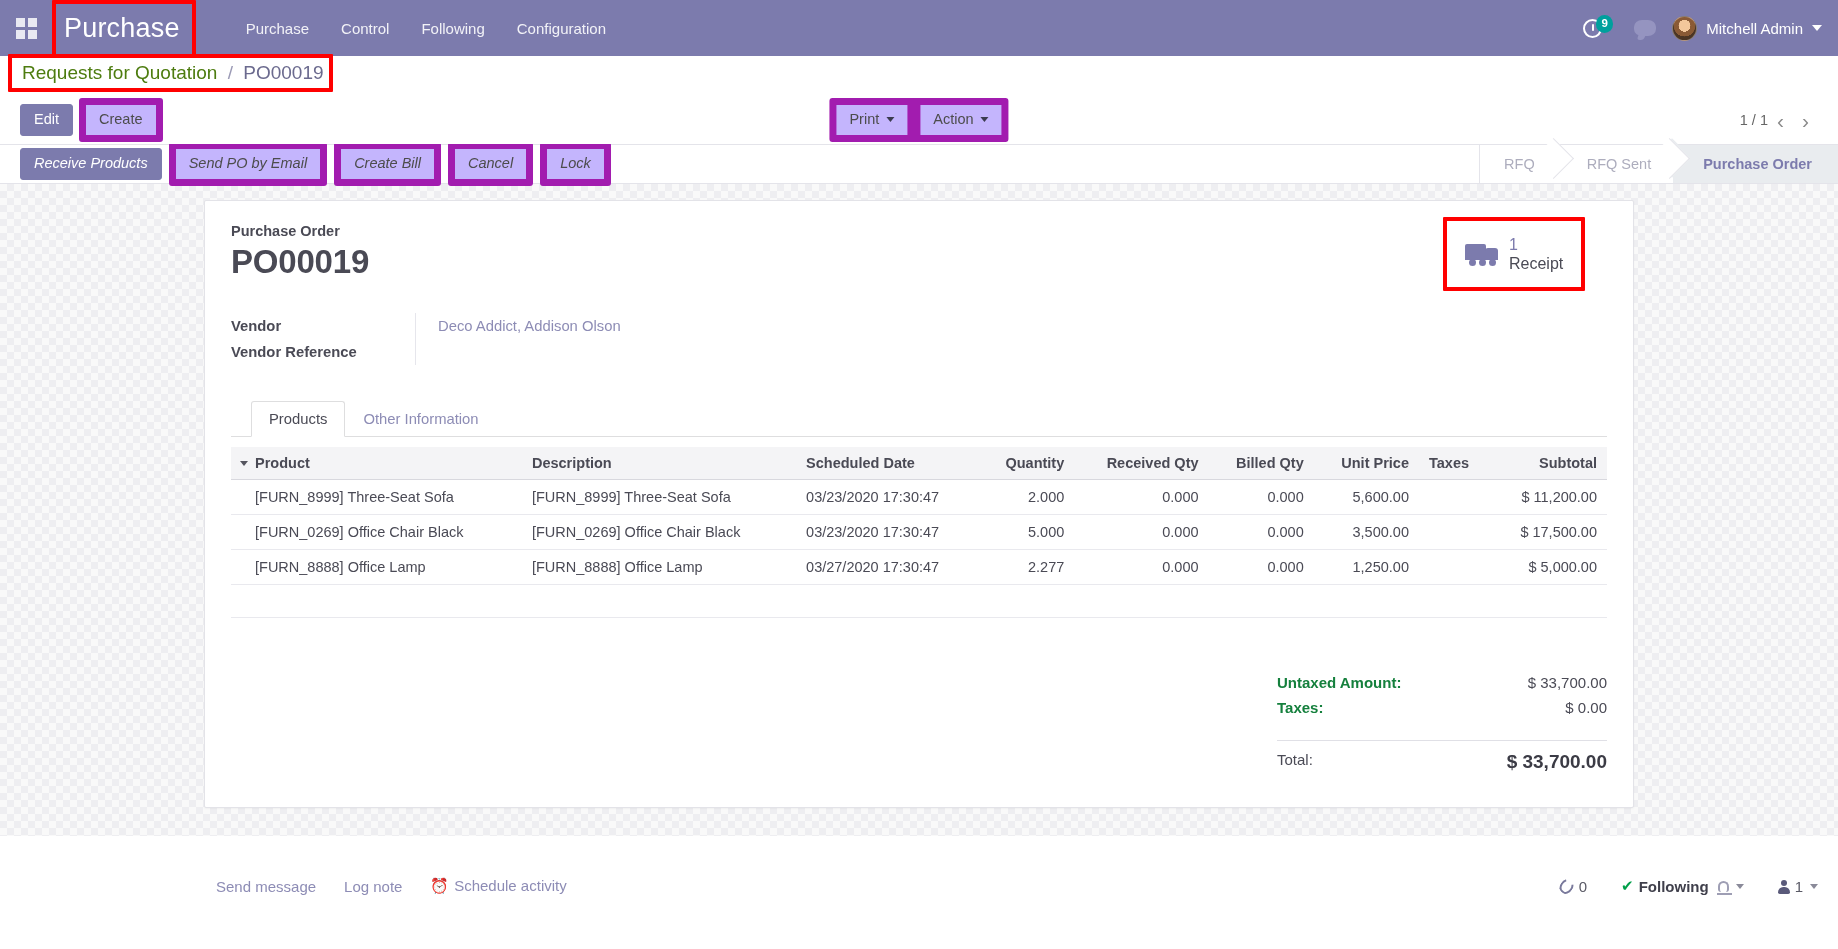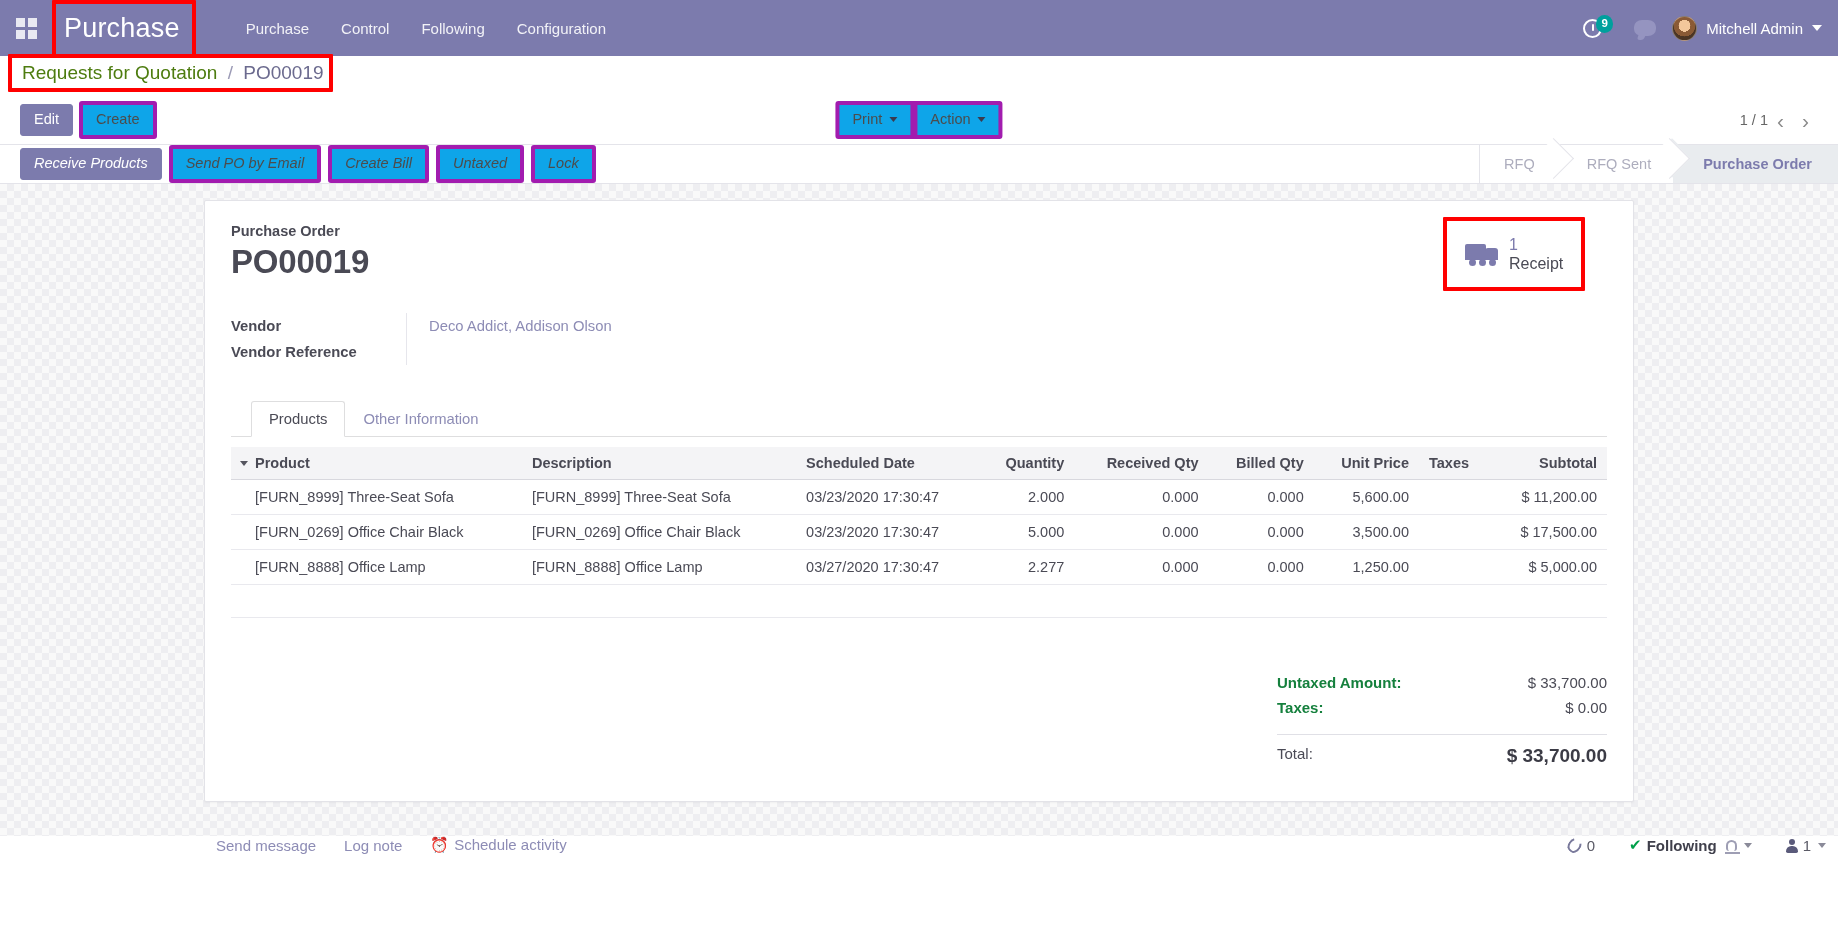--- a/index.html
+++ b/index.html
@@ -88,21 +88,21 @@
   .cp {
     position: relative; height: 48px; padding: 0 20px; display: flex; align-items: center;
     background: #ffffff;
   }
   .btn {
     font-family: "Liberation Sans", sans-serif; font-size: 14.5px;
     padding: 5px 13px 6px; border-radius: 3px; cursor: pointer; white-space: nowrap;
     line-height: 1.35;
   }
   .btn-primary { background: #7C7BAD; color: #ffffff; border: 1px solid #7C7BAD; }
-  .btn-default { background: #0ea5e9; color: #4c4c4c; border: 4px solid #a21caf; margin-left: 6px; }
+  .btn-default { background: #c4b5fd; color: #4c4c4c; border: 7px solid #a21caf; margin-left: 6px; }
   .cp-center {
     position: absolute; left: 50%; transform: translateX(-50%);
     display: flex; align-items: center;
   }
   .btn-group { display: flex; }
   .btn-group .btn-default { margin-left: -1px; border-radius: 0; }
   .btn-group .btn-default:first-child { border-radius: 3px 0 0 3px; margin-left: 0; }
   .btn-group .btn-default:last-child { border-radius: 0 3px 3px 0; }
   .dd-caret {
     display: inline-block; width: 0; height: 0; margin-left: 7px; vertical-align: 2px;
@@ -169,21 +169,21 @@
   .truck-cab { position: absolute; left: 20px; top: 6px; width: 13px; height: 9px; background: #7C7BAD; border-radius: 3px 3px 0 0; }
   .truck-base { position: absolute; left: 0; top: 15px; width: 33px; height: 3px; background: #7C7BAD; }
   .wheel { position: absolute; top: 17px; width: 7px; height: 7px; border-radius: 50%; background: #7C7BAD; }
   .wheel.w1 { left: 4px; } .wheel.w2 { left: 14px; } .wheel.w3 { left: 24px; }
   .stat-text { line-height: 1.2; }
   .stat-value { color: #7C7BAD; font-size: 16px; }
   .stat-label { color: #4a4a55; font-size: 16px; }
   .stat-redbox { left: -8px; top: -8px; right: 16px; bottom: -8px; }
 
   .fields { display: flex; margin-top: 30px; }
-  .fcol { width: 50%; display: flex; }
+  .fcol { width: 50%; display: flex; gap: 9px; }
   .fcol .labels { width: 175px; }
   .fcol .values { flex: 1; border-left: 1px solid #e6e6ec; padding-left: 22px; }
   .fcol .values.nb { border-left: 1px solid #e6e6ec; }
   .frow { height: 26px; display: flex; align-items: center; font-size: 14.8px; }
   .flabel { font-weight: bold; color: #4a4a55; }
   .fvalue { color: #4a4a55; }
   .fvalue.link { color: #8d8cb5; cursor: pointer; }
 
   
   .notebook { margin-top: 36px; }
@@ -213,29 +213,29 @@
     white-space: nowrap;
   }
   table.lines td:first-child { padding-left: 24px; }
   table.lines tr:last-child td { border-bottom: 1px solid #e9e9ee; }
 
   .totals { margin-top: 52px; display: flex; justify-content: flex-end; }
   .totals-inner { width: 330px; }
   .trow { display: flex; justify-content: space-between; font-size: 15px; padding: 4px 0; }
   .trow .tl { font-weight: bold; color: #15803d; }
   .trow .tv { color: #4a4a55; }
-  .trow.total { border-top: 1px solid #e0e0e6; margin-top: 14px; padding-top: 10px; }
+  .trow.total { border-top: 1px solid #e0e0e6; margin-top: 20px; padding-top: 10px; }
   .trow.total .tl { font-weight: normal; color: #4a4a55; }
   .trow.total .tv { font-weight: bold; font-size: 19px; color: #3b3b45; }
   .hr-line { border-top: 1px solid #e9e9ee; margin-top: 32px; }
 
   
   .chatter {
-    height: 100px; background: #ffffff; display: flex; align-items: flex-start;
-    padding: 0 12px 0 216px; position: relative; gap: 9px;
+    height: 100px; background: #ffffff; display: flex; align-items: center;
+    padding: 0 20px 0 216px; position: relative; gap: 9px;
   }
   .ch-left { display: flex; align-items: center; }
   .ch-btn { font-size: 15px; color: #8d8cb5; margin-right: 28px; cursor: pointer; white-space: nowrap; }
   .ch-ico { margin-right: 5px; }
   .ch-right { margin-left: auto; display: flex; align-items: center; }
   .ch-item { display: flex; align-items: center; margin-left: 34px; font-size: 15px; color: #5a5a66; cursor: pointer; }
   .paperclip {
     display: inline-block; width: 13px; height: 15px; margin-right: 6px;
     border: 2px solid #7a7a9c; border-radius: 7px 7px 7px 7px / 9px 9px 9px 9px;
     border-top-color: transparent; transform: rotate(35deg);
@@ -321,21 +321,21 @@
     <span class="pager-btn">‹</span>
     <span class="pager-btn">›</span>
   </div>
 </div>
 
 <div class="sb-row">
   <div class="sb-buttons">
     <button class="btn btn-primary">Receive Products</button>
     <button class="btn btn-default">Send PO by Email</button>
     <button class="btn btn-default">Create Bill</button>
-    <button class="btn btn-default">Untaxed</button>
+    <button class="btn btn-default">Cancel</button>
     <button class="btn btn-default">Lock</button>
   </div>
   <div class="statuses">
     <div class="status">RFQ</div>
     <div class="status">RFQ Sent</div>
     <div class="status active">Purchase Order</div>
   </div>
 </div>
 
 <div class="form-area">

